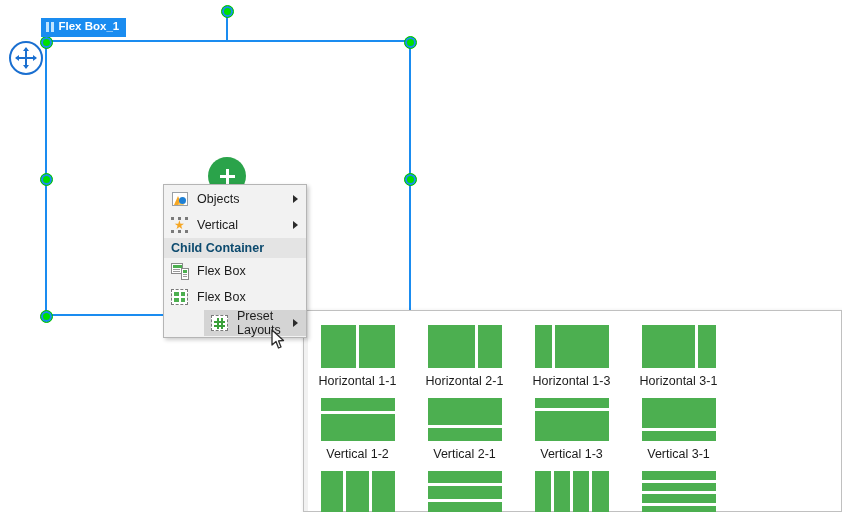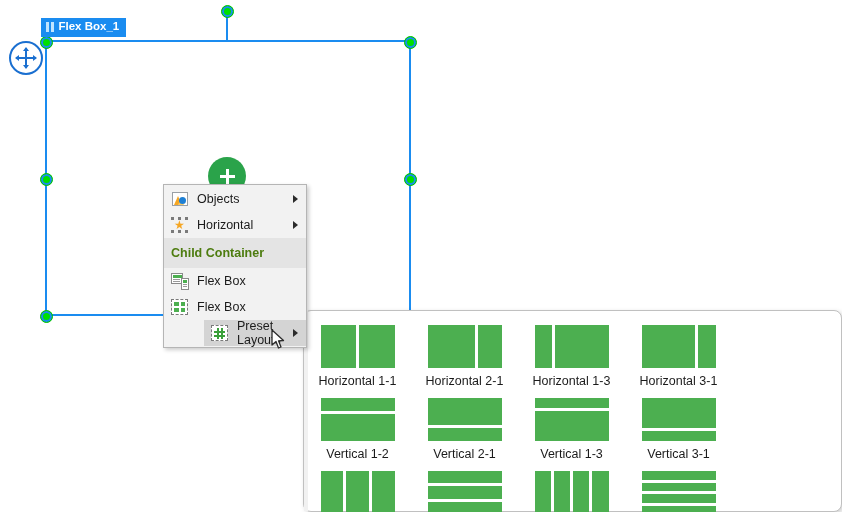--- a/index.html
+++ b/index.html
@@ -71,22 +71,22 @@
   }
   .ctx-item .mi-ico{width:18px;height:18px;flex:0 0 18px;margin-right:8px;position:relative;}
   .ctx-item .mi-label{flex:1 1 auto;}
   .ctx-item .mi-arrow{
     width:0;height:0;border-left:5px solid #2b2b2b;
     border-top:4px solid transparent;border-bottom:4px solid transparent;
     margin-right:2px;
   }
   .ctx-item.hover{background:#d4d4d4;margin-left:40px;}
   .ctx-header{
-    height:14px;display:flex;align-items:center;
-    padding:8px 7px;font-size:12.5px;font-weight:bold;color:#4d7c0f;
+    height:20px;display:flex;align-items:center;
+    padding:0 7px;font-size:12.5px;font-weight:bold;color:#0c4a6e;
     background:#e4e4e4;
   }
 
   
   .ico-objects{
     width:16px;height:14px;border:1px solid #9aa0a6;background:#fff;
     position:absolute;left:1px;top:2px;box-sizing:border-box;overflow:hidden;
   }
   .ico-objects .tri{
     position:absolute;left:1px;bottom:0;width:0;height:0;
@@ -217,21 +217,21 @@
         <i></i>
       </span>
     <span>Flex Box_1</span>
   </div>
 
   <div class="plus-btn" style="left:208px;top:157px;">
     <span class="pv"></span>
     <span class="ph"></span>
   </div>
 
-  <div class="flyout" style="left:303px;top:310px;width:539px;height:202px;border-radius:8px;">
+  <div class="flyout" style="left:303px;top:310px;width:539px;height:202px;">
     <div class="fly-strip"></div>
     <div class="fly-grid" id="fly-grid">
         <div class="fly-row">
           <div class="fly-cell">
             <span class="thumb row">
               <i style="flex:1 1 0;"></i>
               <i style="flex:1 1 0;"></i>
             </span>
             <span class="cap">Horizontal 1-1</span>
           </div>
@@ -340,21 +340,21 @@
             <span class="ico-questions">
               <span class="hdl" style="left:0;top:0"></span>
               <span class="hdl" style="right:0;top:0"></span>
               <span class="hdl" style="left:0;bottom:0"></span>
               <span class="hdl" style="right:0;bottom:0"></span>
               <span class="hdl" style="left:7px;top:0"></span>
               <span class="hdl" style="left:7px;bottom:0"></span>
               <span class="star">★</span>
             </span>
           </span>
-          <span class="mi-label">Horizontal</span>
+          <span class="mi-label">Vertical</span>
           <span class="mi-arrow"></span>
         </div>
         <div class="ctx-header">Child Container</div>
         <div class="ctx-item">
           <span class="mi-ico">
             <span class="ico-flexbox">
               <span class="panelA">
                 <span class="bar"></span>
                 <span class="l1"></span>
                 <span class="l2"></span>

